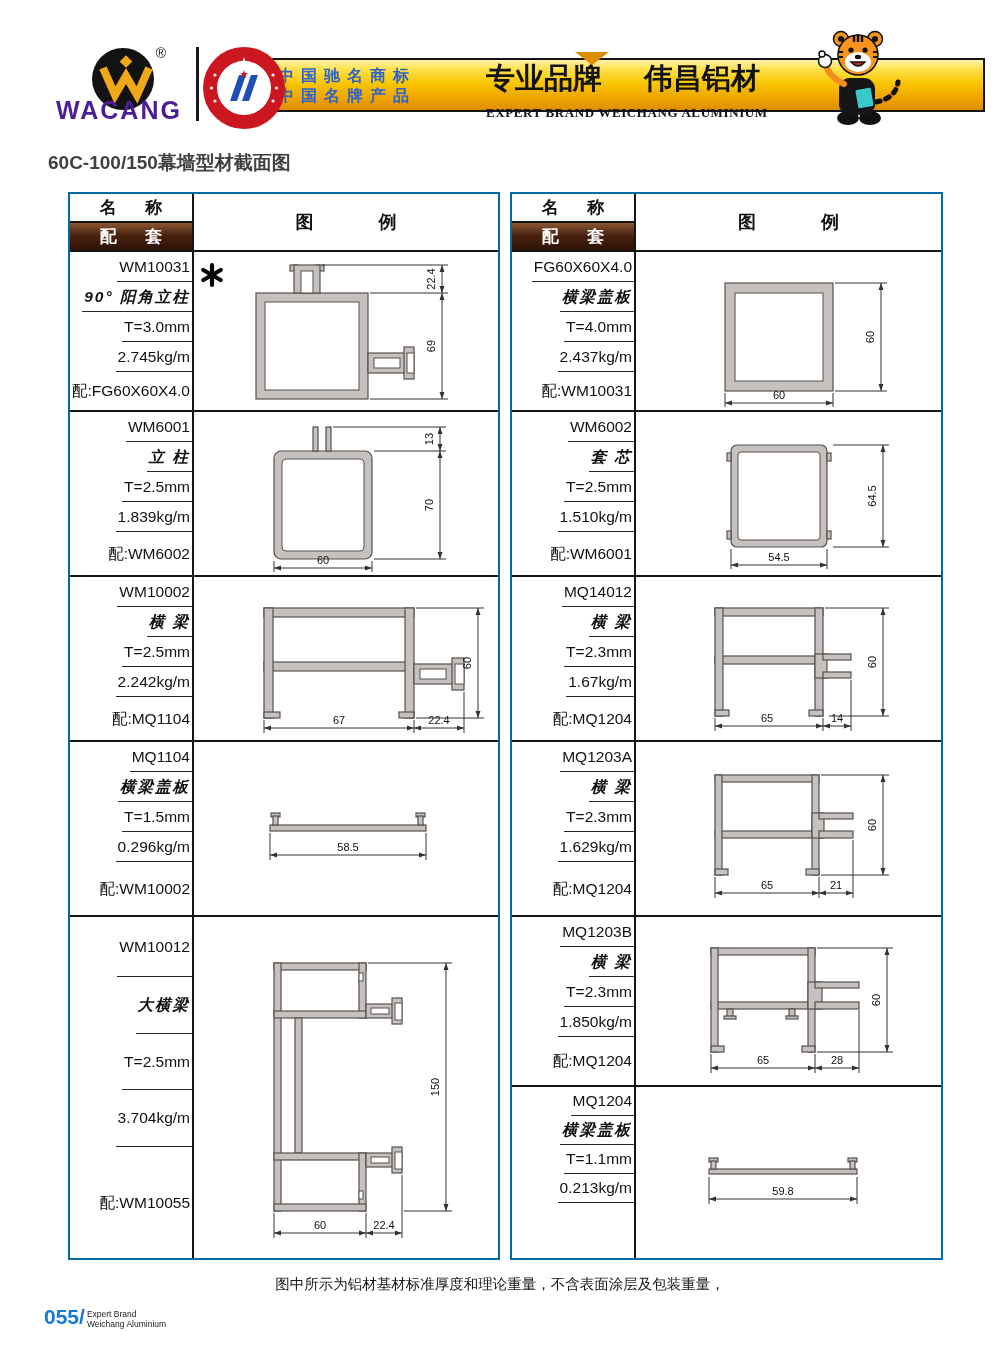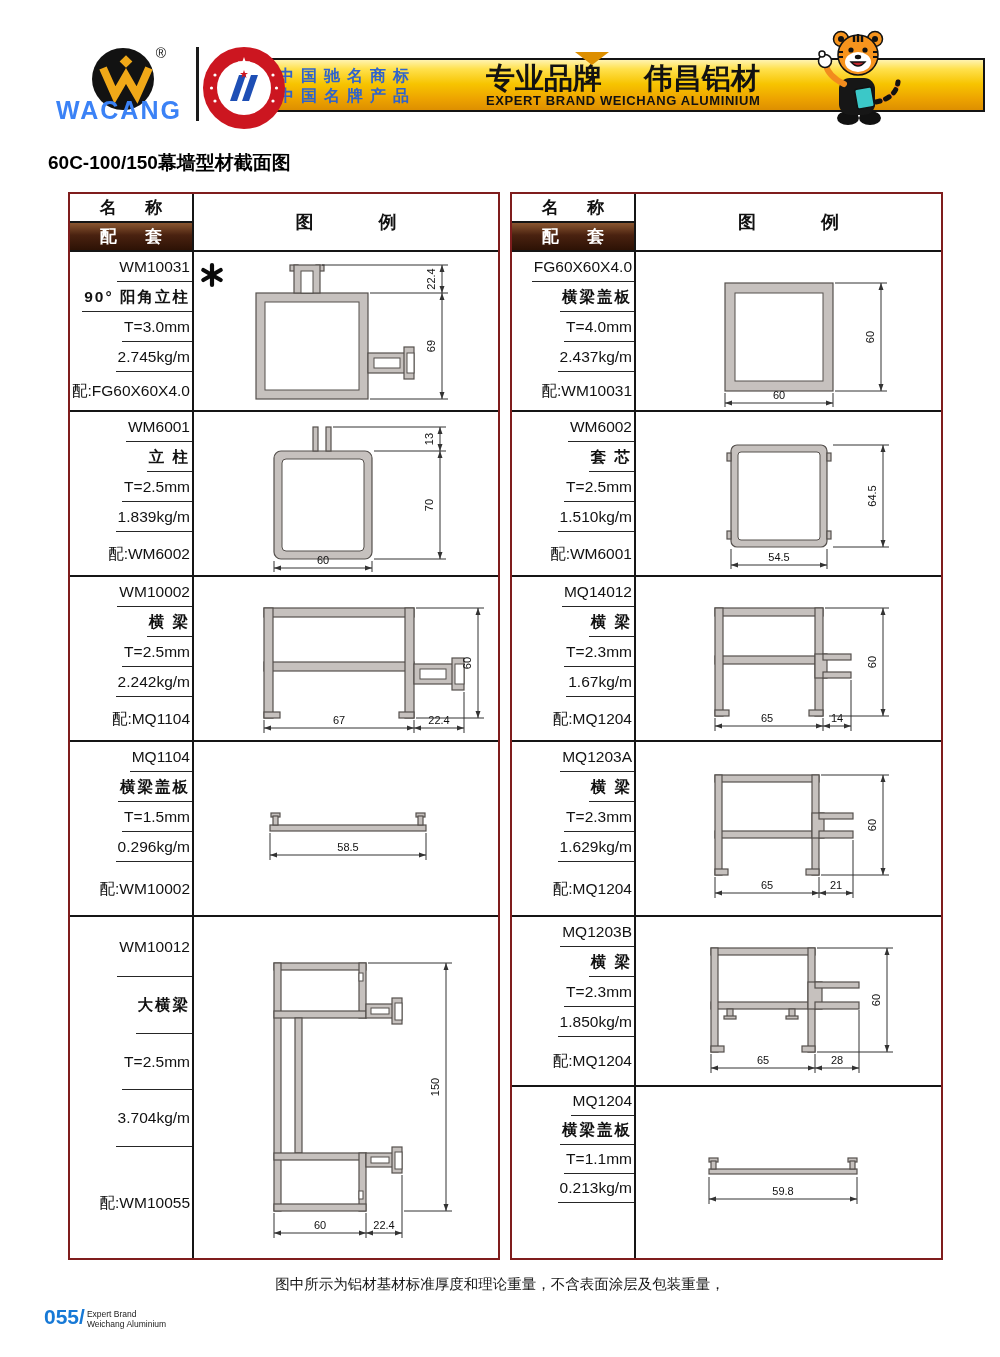--- a/index.html
+++ b/index.html
@@ -2,59 +2,59 @@
 <html><head>
 <meta charset="utf-8">
 <style>
   * { box-sizing: border-box; margin: 0; padding: 0; }
   html,body { width:1000px; background:#fff; }
   body { height:1357px; position:relative; font-family:"Liberation Sans", sans-serif; color:#111; }
 
   
   .logo-svg { position:absolute; left:55px; top:40px; }
   .brand-name { position:absolute; left:44px; top:96px; width:150px; text-align:center;
-                font-size:25px; font-weight:800; letter-spacing:2px; color:#3b82f6; }
+                font-size:25px; font-weight:800; letter-spacing:2px; color:#4c1d95; }
   .hdr-divider { position:absolute; left:196px; top:47px; width:3px; height:74px; background:#1a1a1a; }
   .banner { position:absolute; left:240px; top:58px; width:745px; height:54px;
             background:linear-gradient(180deg,#fff3b0 0%,#ffe14d 18%,#f7c400 48%,#eda300 78%,#dd8f00 100%);
-            border-top:2px solid #141414; border-bottom:2px solid #141414; border-right:2px solid #141414; }
+            border-top:2px solid #141414; border-bottom:2px solid #141414; border-right:2px solid #141414;font-family:Liberation Serif, serif; }
   .banner-notch { position:absolute; left:575px; top:52px; width:0; height:0;
                   border-left:17px solid transparent; border-right:17px solid transparent;
                   border-top:13px solid #dd8f00; }
   .badge-text { position:absolute; left:38px; top:6px; }
   .badge-text div { font-size:16px; font-weight:700; letter-spacing:7px; color:#2f63cc; line-height:20px; }
   .banner-main { position:absolute; left:246px; top:3px; }
   .banner-big { display:flex; gap:42px; font-size:29px; font-weight:800; color:#121212; line-height:30px; }
-  .banner-sub { font-size:13px; font-weight:700; letter-spacing:0.6px; color:#121212; margin-top:0px; }
+  .banner-sub { font-size:13px; font-weight:700; letter-spacing:0.6px; color:#121212; margin-top:12px; }
   .badge-svg { position:absolute; left:201px; top:45px; }
   .tiger-svg { position:absolute; left:810px; top:28px; }
 
   
-  .page-title { position:absolute; left:48px; top:150px; font-size:19px; font-weight:800; color:#000000; }
+  .page-title { position:absolute; left:48px; top:150px; font-size:19px; font-weight:800; color:#404040; }
 
   
-  .tbl { position:absolute; top:192px; border:2px solid #7f1d1d; background:#fff; }
+  .tbl { position:absolute; top:192px; border:2px solid #0369a1; background:#fff; }
   .tbl-left  { left:68px;  width:432px; }
   .tbl-right { left:510px; width:433px; }
   .thead { display:flex; height:58px; border-bottom:2px solid #151515; }
   .thname { width:124px; border-right:2px solid #151515; display:flex; flex-direction:column; }
   .th-nm { flex:1; display:flex; align-items:center; justify-content:center;
            font-size:17px; font-weight:800; letter-spacing:12px; text-indent:12px;
            border-bottom:2px solid #151515; }
   .th-pt { flex:1; display:flex; align-items:center; justify-content:center;
            font-size:17px; font-weight:800; letter-spacing:12px; text-indent:12px; color:#fff;
            background:linear-gradient(180deg,#8a5630 0%,#4a2210 45%,#2d1205 100%); }
   .th-lg { flex:1; display:flex; align-items:center; justify-content:center;
            font-size:18px; font-weight:700; letter-spacing:30px; text-indent:30px; }
   .trow { display:flex; border-bottom:2px solid #151515; }
   .trow.last { border-bottom:none; }
   .lcol { width:124px; border-right:2px solid #151515; display:flex; flex-direction:column;align-items:flex-end; }
   .lc { display:flex; align-items:center; justify-content:center; text-align:center;
         font-size:15.5px; border-bottom:1px solid #262626; padding:1px 2px; line-height:18px; }
-  .lc.cn { font-weight:700; letter-spacing:2px; }
+  .lc.cn { font-weight:700; letter-spacing:2px;font-style:italic; }
   .lc.flex1 { flex:1; border-bottom:none; }
   .h30{height:30px} .h29{height:29px} .h60{height:60px} .h57{height:57px} .h56{height:56px}
   .dcol { flex:1; position:relative; display:flex; align-items:center; justify-content:center; overflow:hidden; }
 
   
   svg .s { fill:#c6c1be; stroke:#55504d; stroke-width:1.2; }
   svg .w { fill:#ffffff; stroke:#55504d; stroke-width:1; }
   svg .d { stroke:#333; stroke-width:1; fill:none; }
   svg .a { fill:#333; stroke:none; }
   svg text.t { font-family:"Liberation Sans",sans-serif; font-size:11px; fill:#111; }

